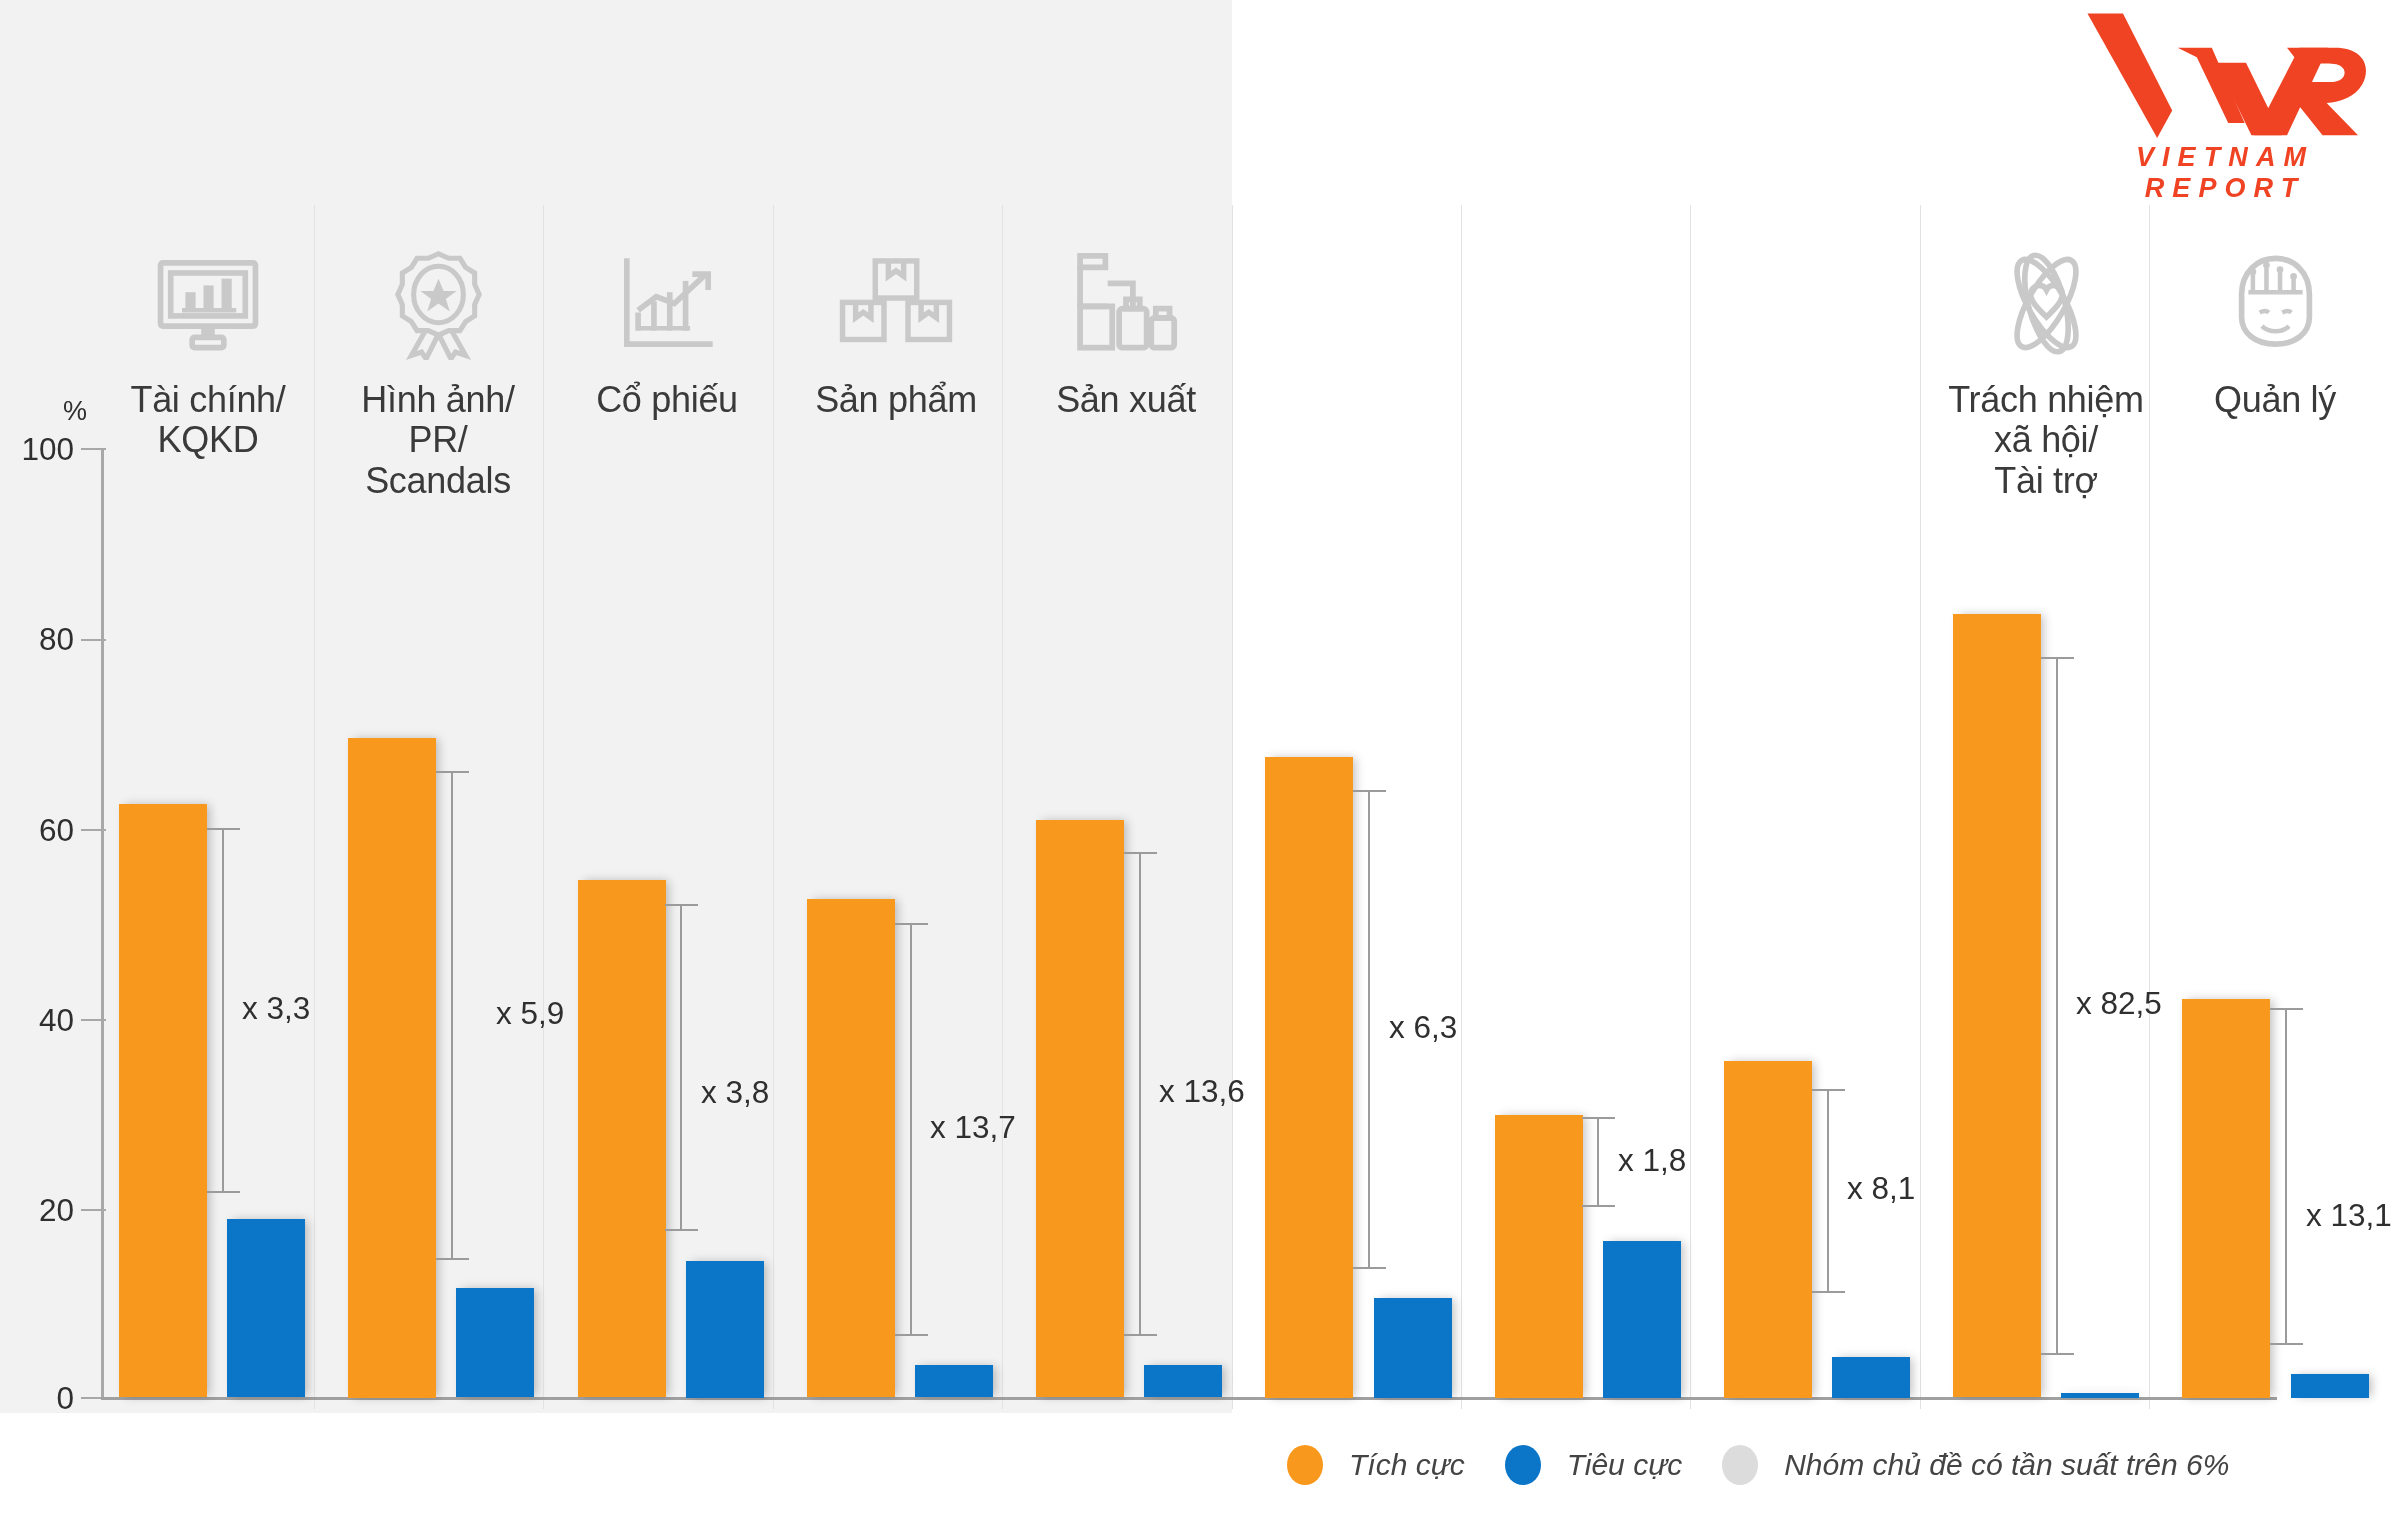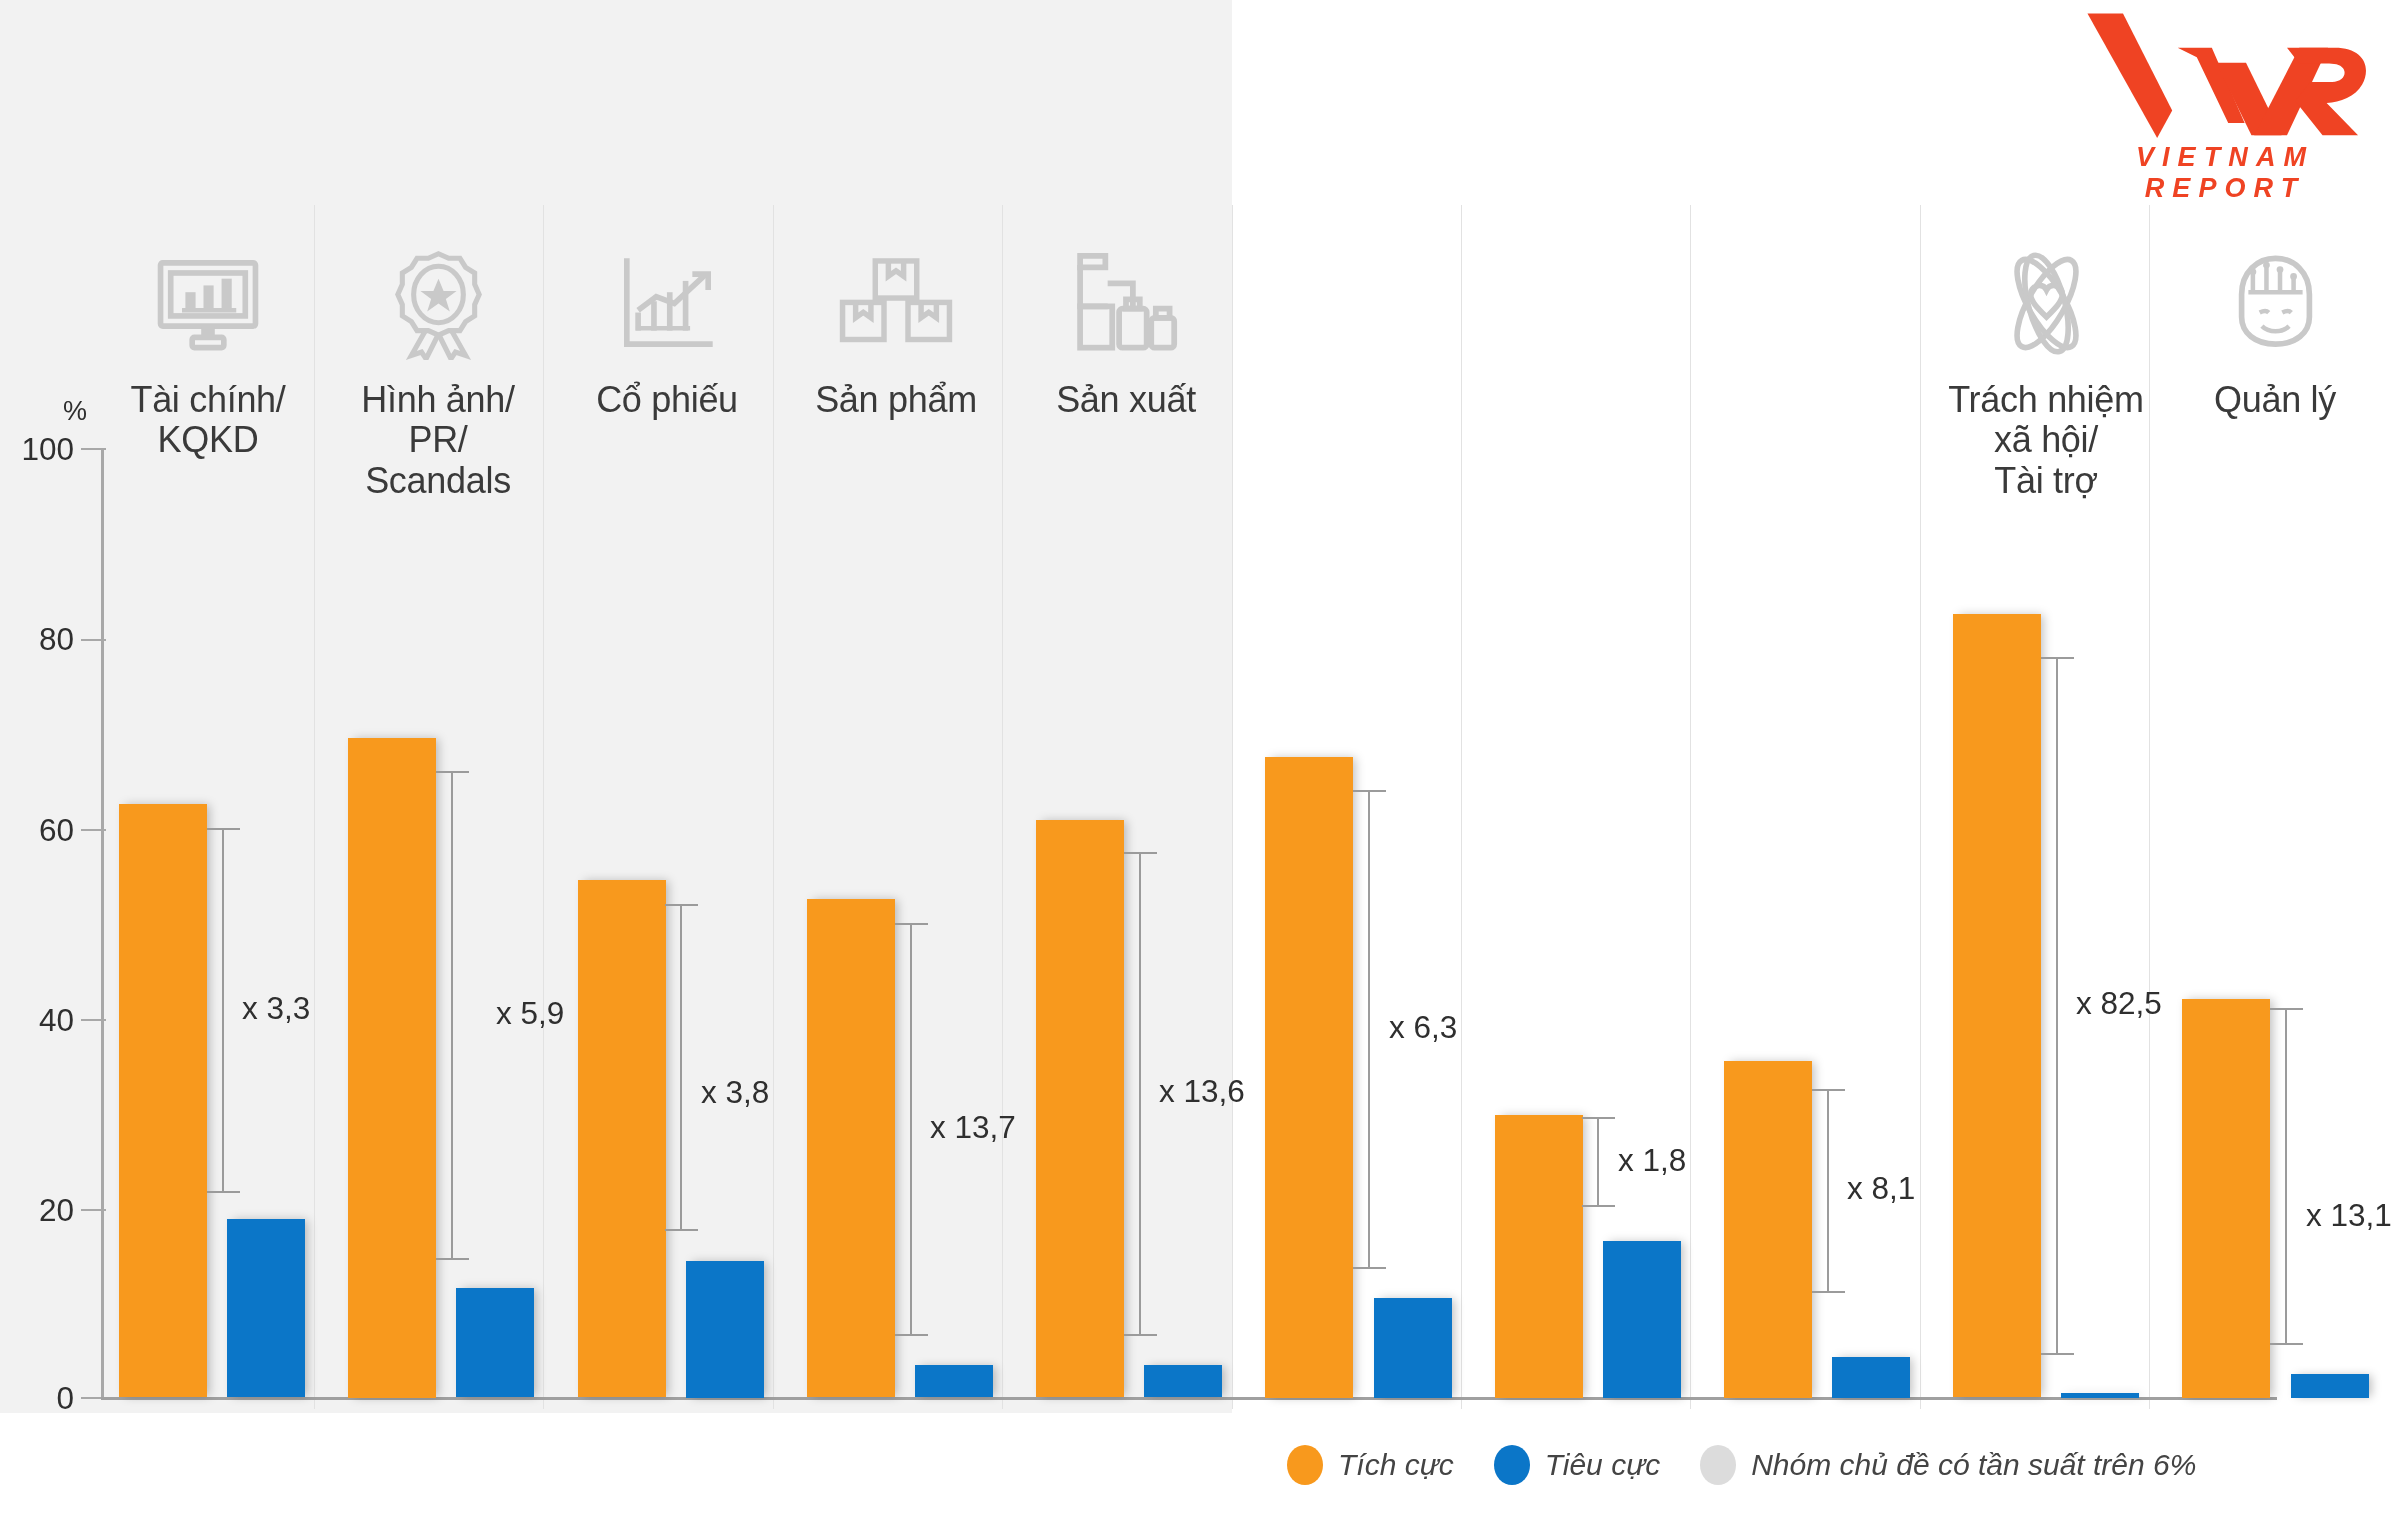--- a/index.html
+++ b/index.html
@@ -80,21 +80,21 @@
   }
   .mult{
     position:absolute;font-size:31.5px;color:#2f2f2f;white-space:nowrap;
     font-family:"Liberation Sans",sans-serif;
   }
   
   #legend{
     position:absolute;left:1287px;top:1434px;height:62px;
     display:flex;align-items:center;gap:40px;
   }
-  .leg-item{display:flex;align-items:center;gap:15px;}
+  .leg-item{display:flex;align-items:center;gap:26px;}
   .leg-dot{width:36px;height:40px;border-radius:50%;}
   .leg-text{
     font-size:30px;font-style:italic;color:#444;
     font-family:"Liberation Sans",sans-serif;
   }
 </style>
 </head>
 <body>
 
 <div id="left-panel-bg"></div>

